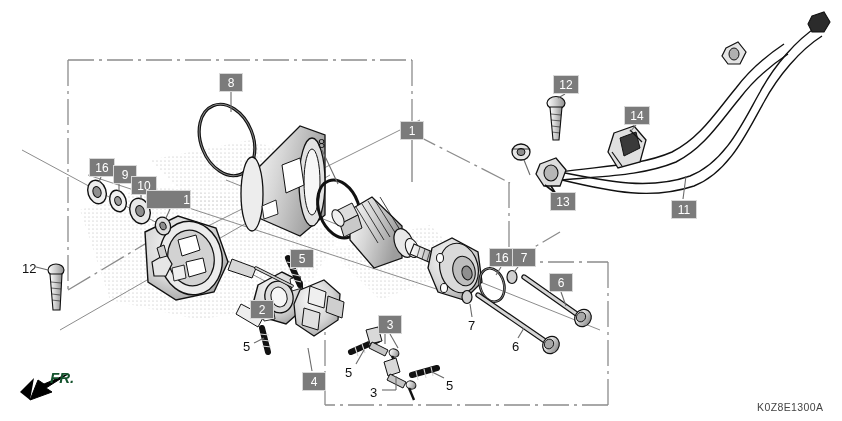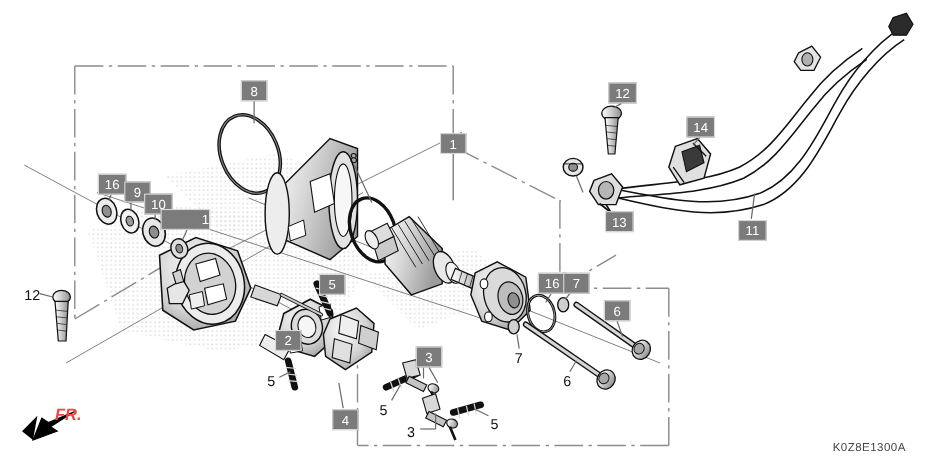--- a/index.html
+++ b/index.html
@@ -13,21 +13,21 @@
         background:#7b7b7b;border:1px solid #d8d8d8;color:#ffffff;
         font-size:12px;line-height:1;font-weight:400;
         width:24px;height:19px;box-sizing:border-box;
         letter-spacing:0px;}
   .chip.w2{width:26px;}
 
   
   .num{position:absolute;color:#111;font-size:13px;line-height:1;}
 
   
-  .frtext{position:absolute;color:#ef4444;font-size:15px;font-weight:bold;
+  .frtext{position:absolute;color:#14532d;font-size:15px;font-weight:bold;
           font-style:italic;line-height:1;}
 
   
   .code{position:absolute;color:#444;font-size:10.5px;line-height:1;
         letter-spacing:.4px;}
 </style>
 </head>
 <body>
 
 <div id="stage">

